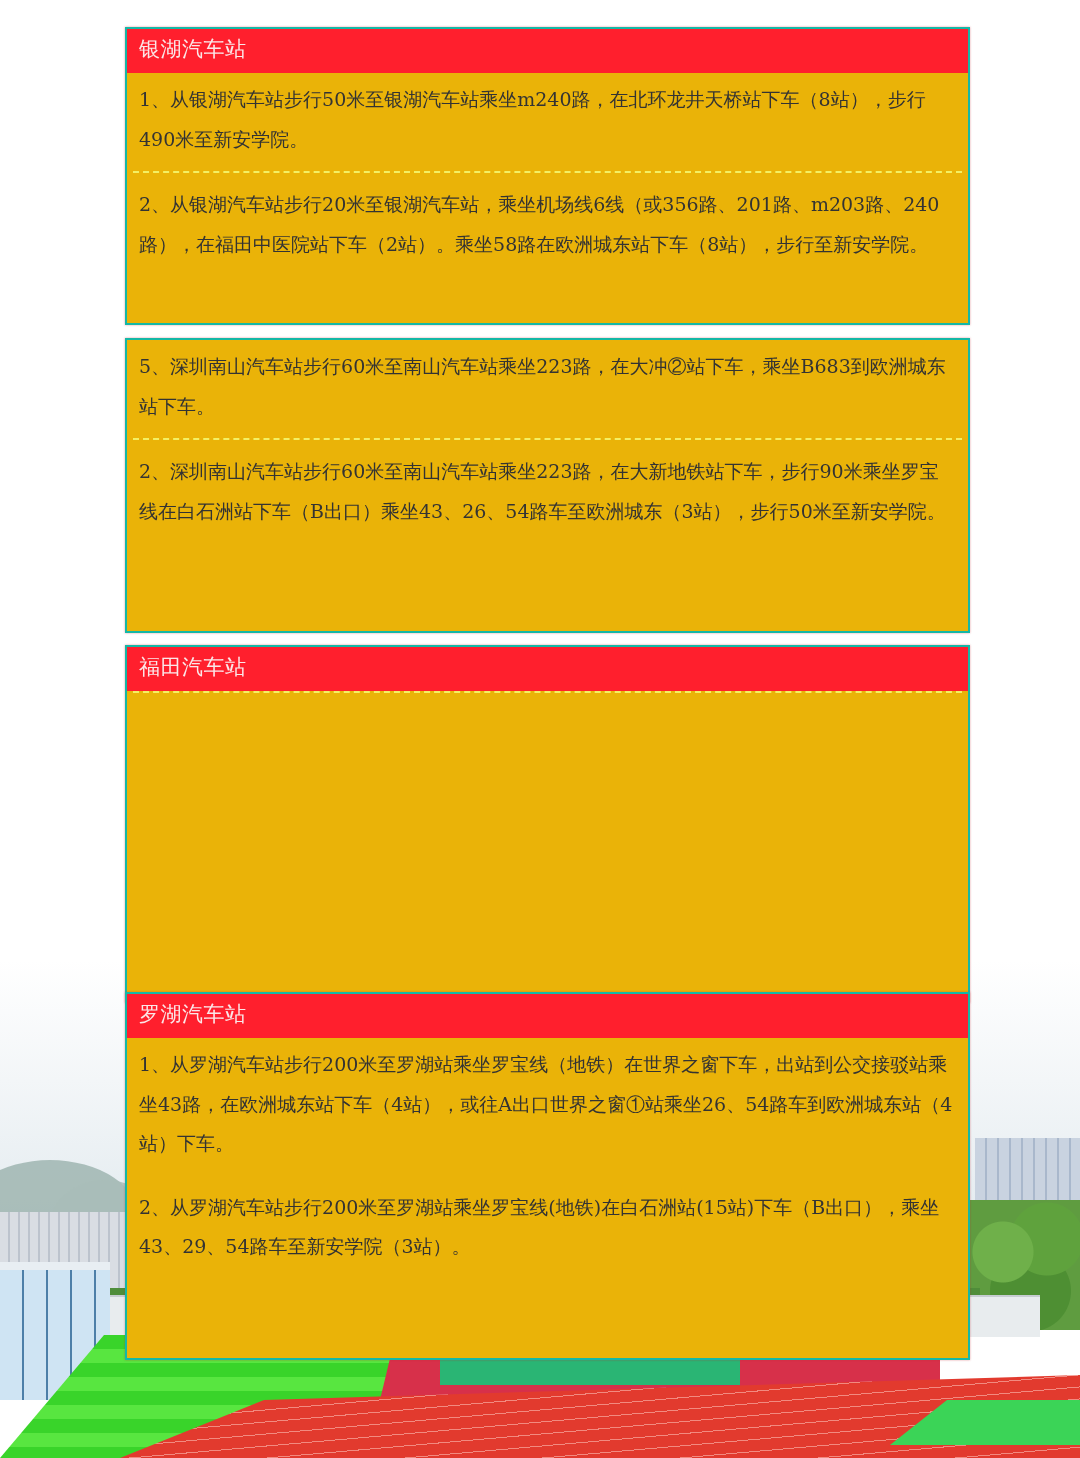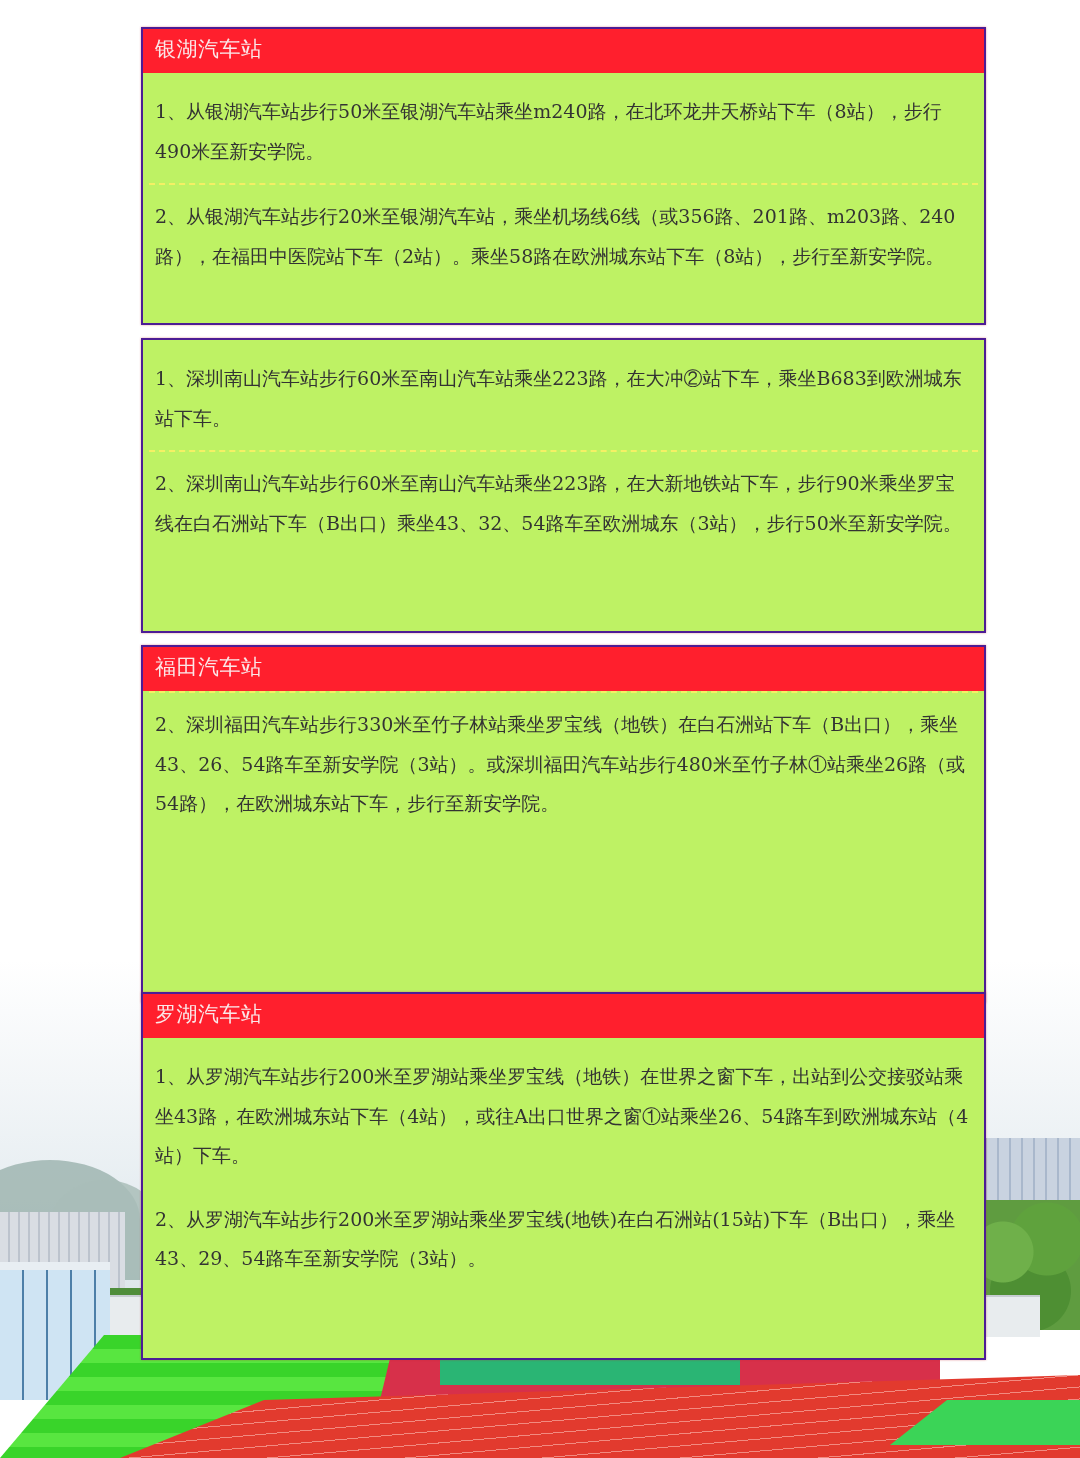--- a/index.html
+++ b/index.html
@@ -33,26 +33,26 @@
   .court { position: absolute; left: 380px; top: 1330px; width: 560px; height: 70px; background: #d7304a;
     clip-path: polygon(3% 0, 100% 0, 100% 100%, 0 100%); }
   .court-g { position: absolute; left: 440px; top: 1340px; width: 300px; height: 45px; background: #2ab574; }
   .track { position: absolute; left: 120px; top: 1375px; width: 960px; height: 83px;
     background: repeating-linear-gradient(175deg, #e23a2e 0 11px, #f28a80 11px 12px);
     clip-path: polygon(15% 30%, 100% 0, 100% 100%, 0 100%); }
   .track-g { position: absolute; left: 890px; top: 1400px; width: 190px; height: 45px; background: #3bd457;
     clip-path: polygon(30% 0, 100% 0, 100% 100%, 0 100%); }
 
   
-  .card { position: absolute; left: 141px; width: 845px; background: #bef264;
-    border: 2px solid #4c1d95; box-shadow: 0 0 2px rgba(200,40,50,.45); z-index: 2; box-sizing: border-box; }
+  .card { position: absolute; left: 125px; width: 845px; background: #eab308;
+    border: 2px solid #14b8a6; box-shadow: 0 0 2px rgba(200,40,50,.45); z-index: 2; box-sizing: border-box; }
   .card-header { height: 44px; background: #ff1f2d; color: #fbe7e8; box-sizing: border-box;
     padding: 6px 0 0 12px; font-family: "DejaVu Sans", "Liberation Sans", sans-serif; font-size: 21px; letter-spacing: 0.5px; }
   .route { padding: 0 14px 0 12px; color: #333333; font-size: 19px; line-height: 39.5px; }
-  .route.first { padding-top: 19px; padding-bottom: 12px; }
+  .route.first { padding-top: 7px; padding-bottom: 12px; }
   .route.second { padding-top: 12px; padding-bottom: 12px; }
   .divider { height: 0; border-top: 2px dashed #f4f064; margin: 0 6px; }
 </style>
 </head>
 <body>
 
 <div class="scene">
   <div class="sky"></div>
   <div class="hill h1"></div>
   <div class="hill h2"></div>
@@ -70,28 +70,27 @@
 </div>
 
 <section class="card" style="top:27px;height:298px;">
   <div class="card-header">银湖汽车站</div>
   <div class="route first">1、从银湖汽车站步行50米至银湖汽车站乘坐m240路，在北环龙井天桥站下车（8站），步行490米至新安学院。</div>
   <div class="divider"></div>
   <div class="route second">2、从银湖汽车站步行20米至银湖汽车站，乘坐机场线6线（或356路、201路、m203路、240路），在福田中医院站下车（2站）。乘坐58路在欧洲城东站下车（8站），步行至新安学院。</div>
 </section>
 
 <section class="card" style="top:338px;height:295px;">
-  <div class="route first">1、深圳南山汽车站步行60米至南山汽车站乘坐223路，在大冲②站下车，乘坐B683到欧洲城东站下车。</div>
+  <div class="route first">5、深圳南山汽车站步行60米至南山汽车站乘坐223路，在大冲②站下车，乘坐B683到欧洲城东站下车。</div>
   <div class="divider"></div>
-  <div class="route second">2、深圳南山汽车站步行60米至南山汽车站乘坐223路，在大新地铁站下车，步行90米乘坐罗宝线在白石洲站下车（B出口）乘坐43、32、54路车至欧洲城东（3站），步行50米至新安学院。</div>
+  <div class="route second">2、深圳南山汽车站步行60米至南山汽车站乘坐223路，在大新地铁站下车，步行90米乘坐罗宝线在白石洲站下车（B出口）乘坐43、26、54路车至欧洲城东（3站），步行50米至新安学院。</div>
 </section>
 
 <section class="card" style="top:645px;height:358px;">
   <div class="card-header">福田汽车站</div>
   <div class="divider"></div>
-  <div class="route second">2、深圳福田汽车站步行330米至竹子林站乘坐罗宝线（地铁）在白石洲站下车（B出口），乘坐43、26、54路车至新安学院（3站）。或深圳福田汽车站步行480米至竹子林①站乘坐26路（或54路），在欧洲城东站下车，步行至新安学院。</div>
 </section>
 
 <section class="card" style="top:992px;height:368px;">
   <div class="card-header">罗湖汽车站</div>
   <div class="route first">1、从罗湖汽车站步行200米至罗湖站乘坐罗宝线（地铁）在世界之窗下车，出站到公交接驳站乘坐43路，在欧洲城东站下车（4站），或往A出口世界之窗①站乘坐26、54路车到欧洲城东站（4站）下车。</div>
   <div class="route second">2、从罗湖汽车站步行200米至罗湖站乘坐罗宝线(地铁)在白石洲站(15站)下车（B出口），乘坐43、29、54路车至新安学院（3站）。</div>
 </section>
 
 </body></html>

